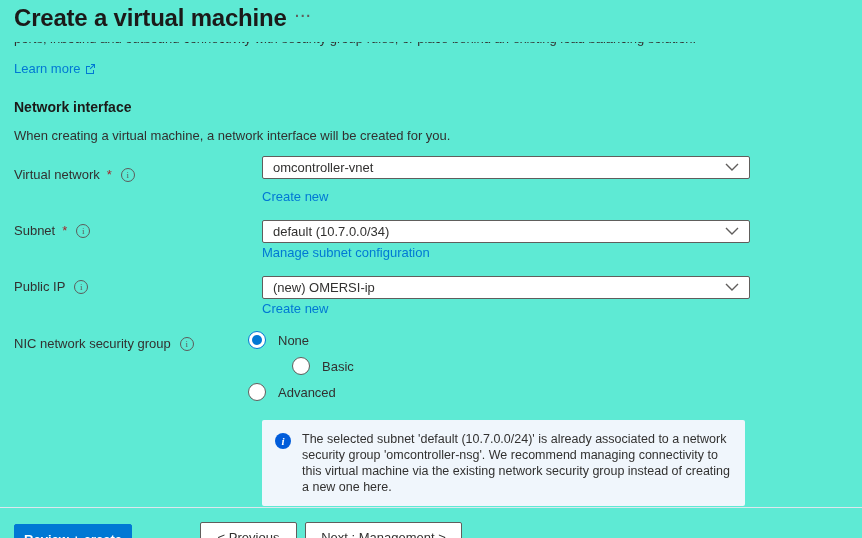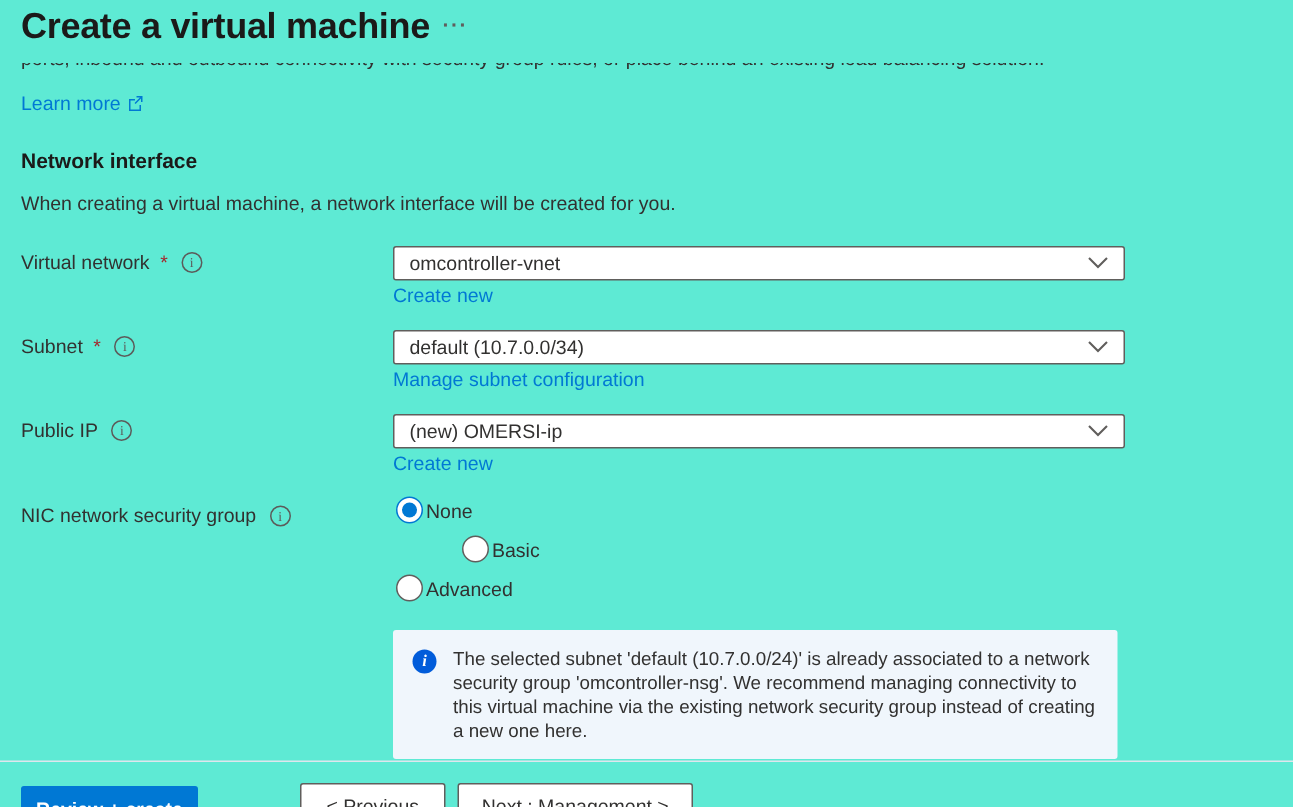--- a/index.html
+++ b/index.html
@@ -28,21 +28,21 @@
   .info-i { display:inline-block; width:14px; height:14px; border:1px solid #5c5b5a; border-radius:50%;
     font-size:9px; line-height:12px; text-align:center; color:#5c5b5a; font-style:normal;
     font-family:"Liberation Serif",serif; margin-left:4px; }
 
   .select-box { position:absolute; left:262px; width:488px; height:23px; background:#fff;
     border:1px solid #605e5c; border-radius:2px; display:flex; align-items:center;
     padding:0 10px; font-size:13px; color:#323130; cursor:pointer; }
   .select-box .chev { margin-left:auto; display:flex; align-items:center; }
   .under-link { position:absolute; left:262px; font-size:13px; }
 
-  .radio-row { position:absolute; left:264px; display:flex; align-items:center; gap:2px; cursor:pointer; }
+  .radio-row { position:absolute; left:248px; display:flex; align-items:center; gap:12px; cursor:pointer; }
   .radio-circ { width:18px; height:18px; border-radius:50%; border:1px solid #605e5c; background:#fff;
     display:flex; align-items:center; justify-content:center; flex:0 0 auto; }
   .radio-row.selected .radio-circ { border:1px solid #0078d4; }
   .radio-row.selected .radio-circ::after { content:""; width:10px; height:10px; border-radius:50%; background:#0078d4; }
   .radio-label { font-size:13px; color:#323130; }
 
   .info-box { position:absolute; left:262px; top:420px; width:483px; min-height:84px;
     background:#f0f6fc; padding:11px 14px 11px 40px; border-radius:2px; }
   .info-box .badge { position:absolute; left:13px; top:13px; width:16px; height:16px; border-radius:50%;
     background:#015cda; color:#fff; font-size:11px; font-weight:700; text-align:center; line-height:16px;
@@ -79,21 +79,21 @@
   </a>
 
   <div class="section-heading">Network interface</div>
   <div class="section-desc">When creating a virtual machine, a network interface will be created for you.</div>
 
   <div class="field-label" style="top:167px;">
     <span>Virtual network</span>
       <span class="req">*</span>
     <i class="info-i">i</i>
   </div>
-  <div class="select-box" style="top:164px;">
+  <div class="select-box" style="top:156px;">
     <span>omcontroller-vnet</span>
     <span class="chev">
       <svg width="14" height="9" viewBox="0 0 14 9">
           <path d="M1 1 L7 7 L13 1" fill="none" stroke="#605e5c" stroke-width="1.4"></path>
         </svg>
     </span>
   </div>
   <a class="link under-link" style="top:189px;">Create new</a>
 
   <div class="field-label" style="top:223px;">

